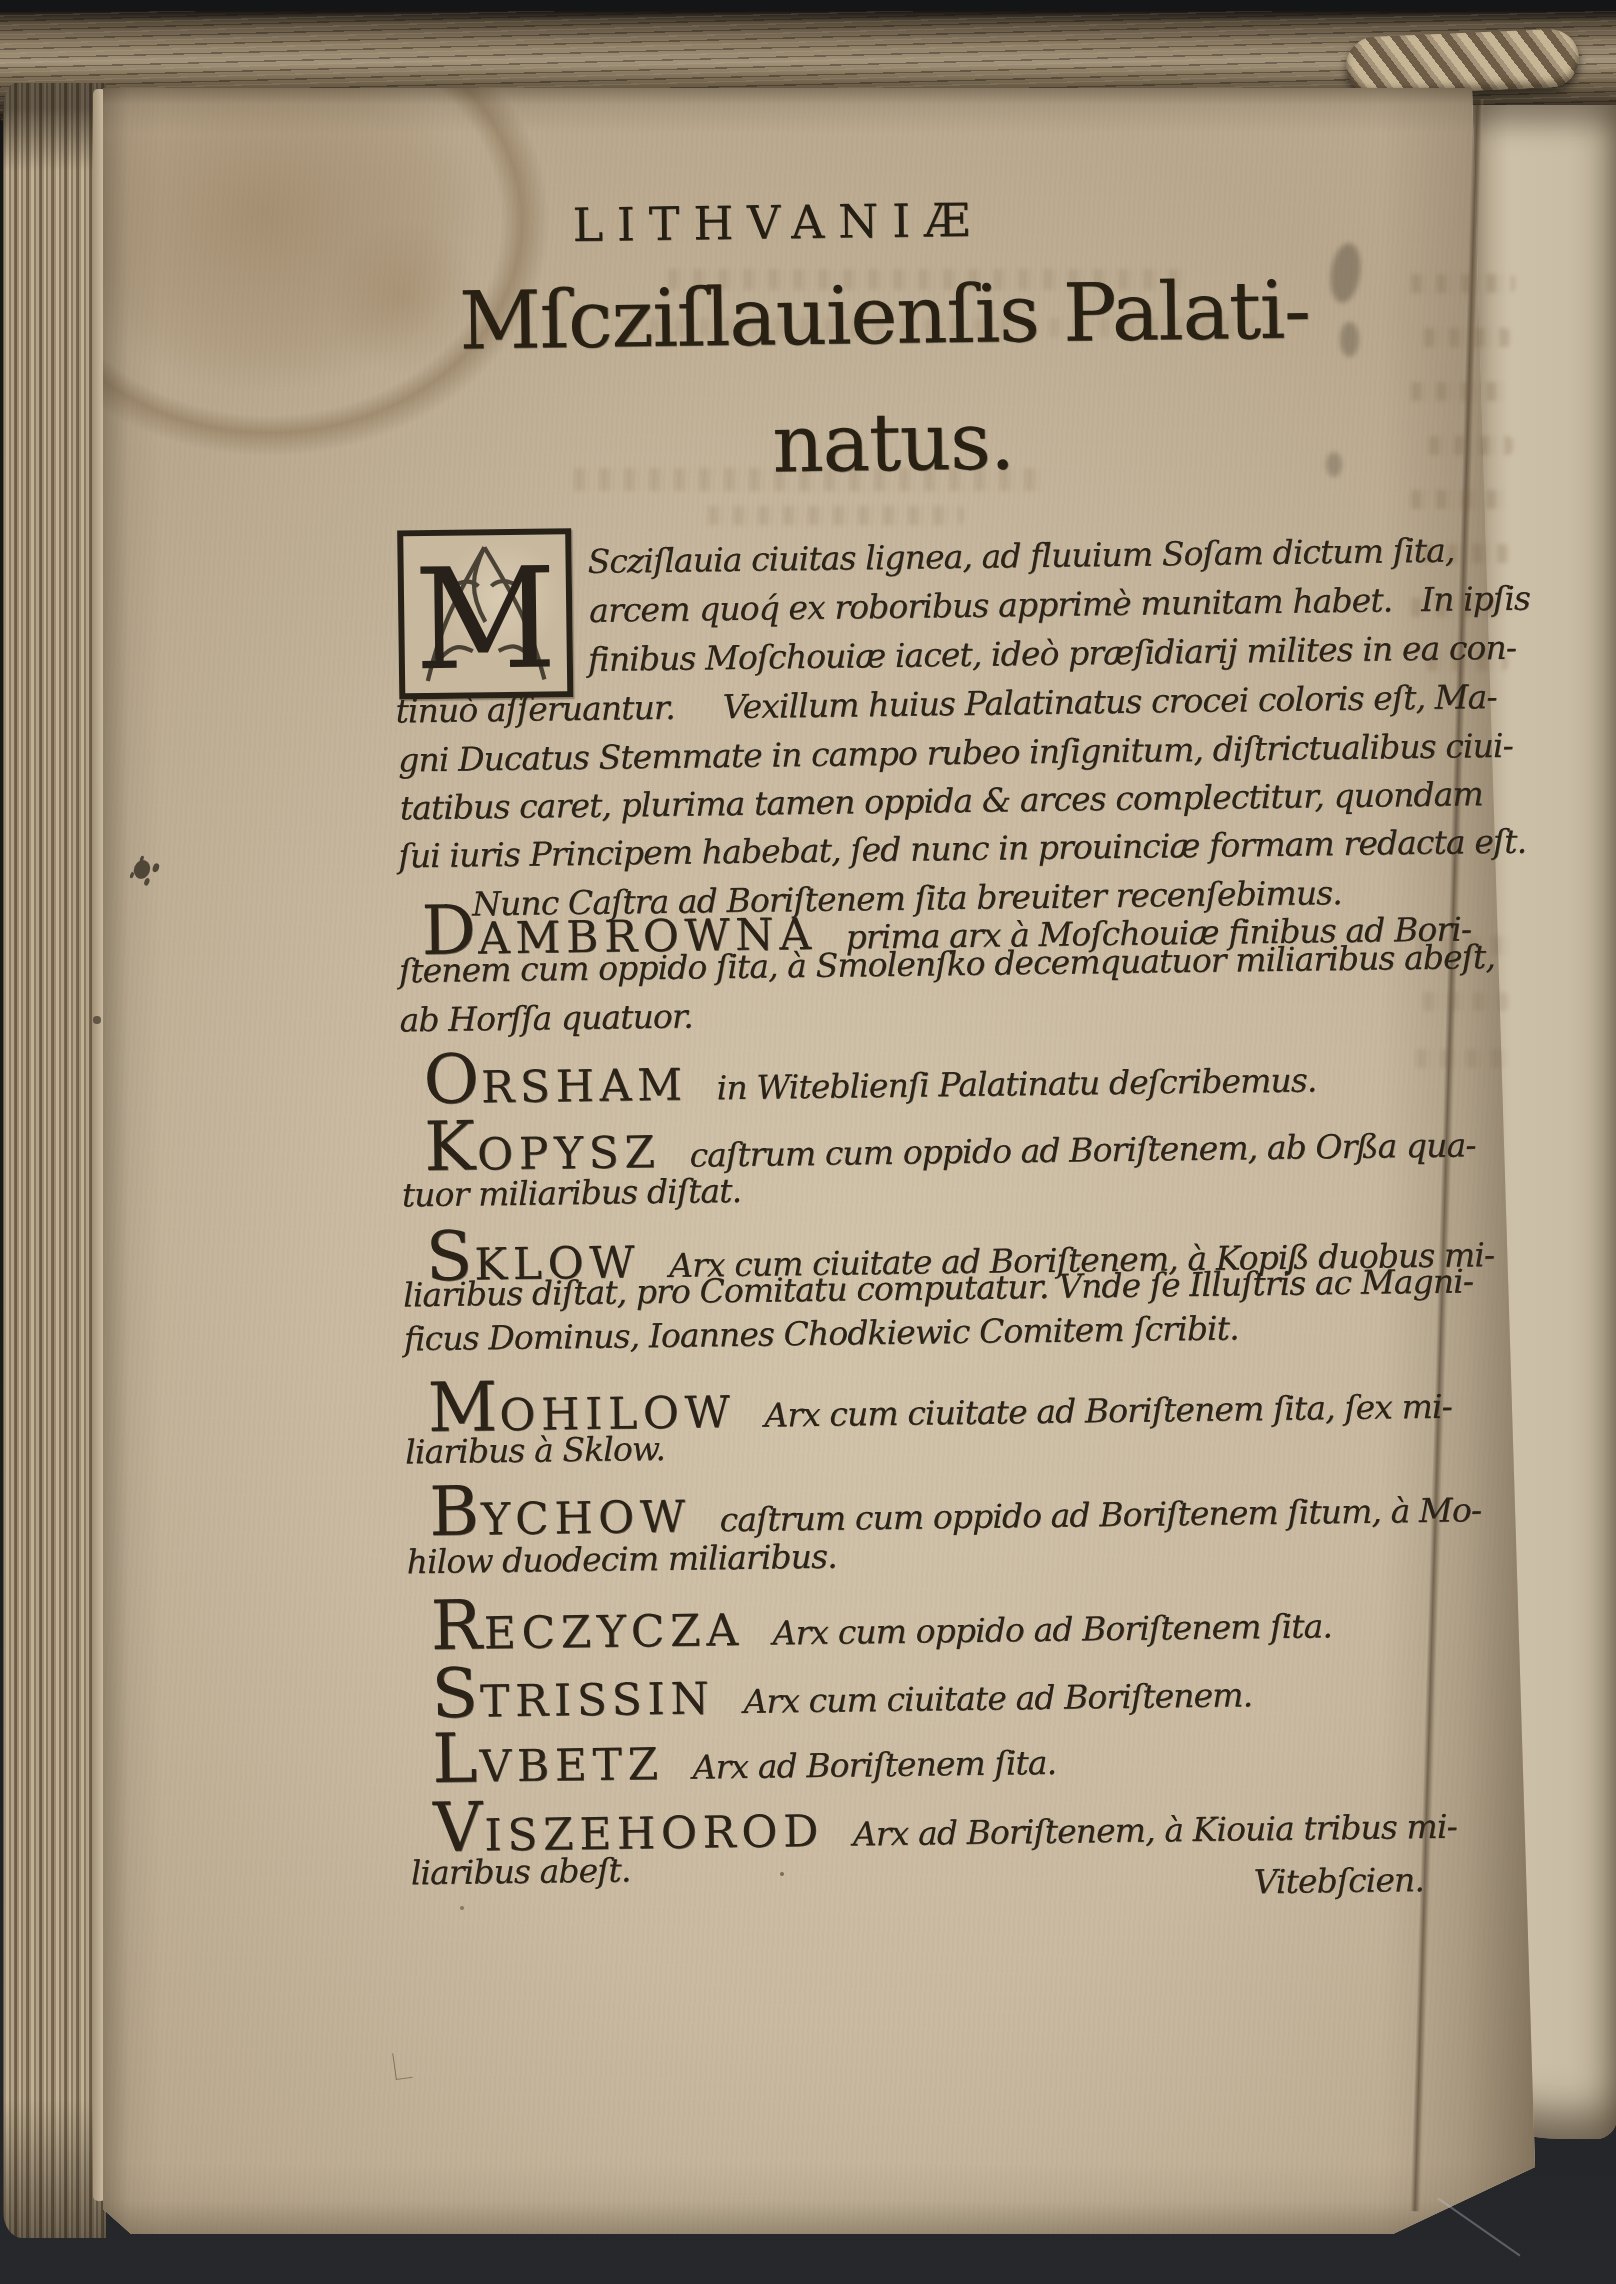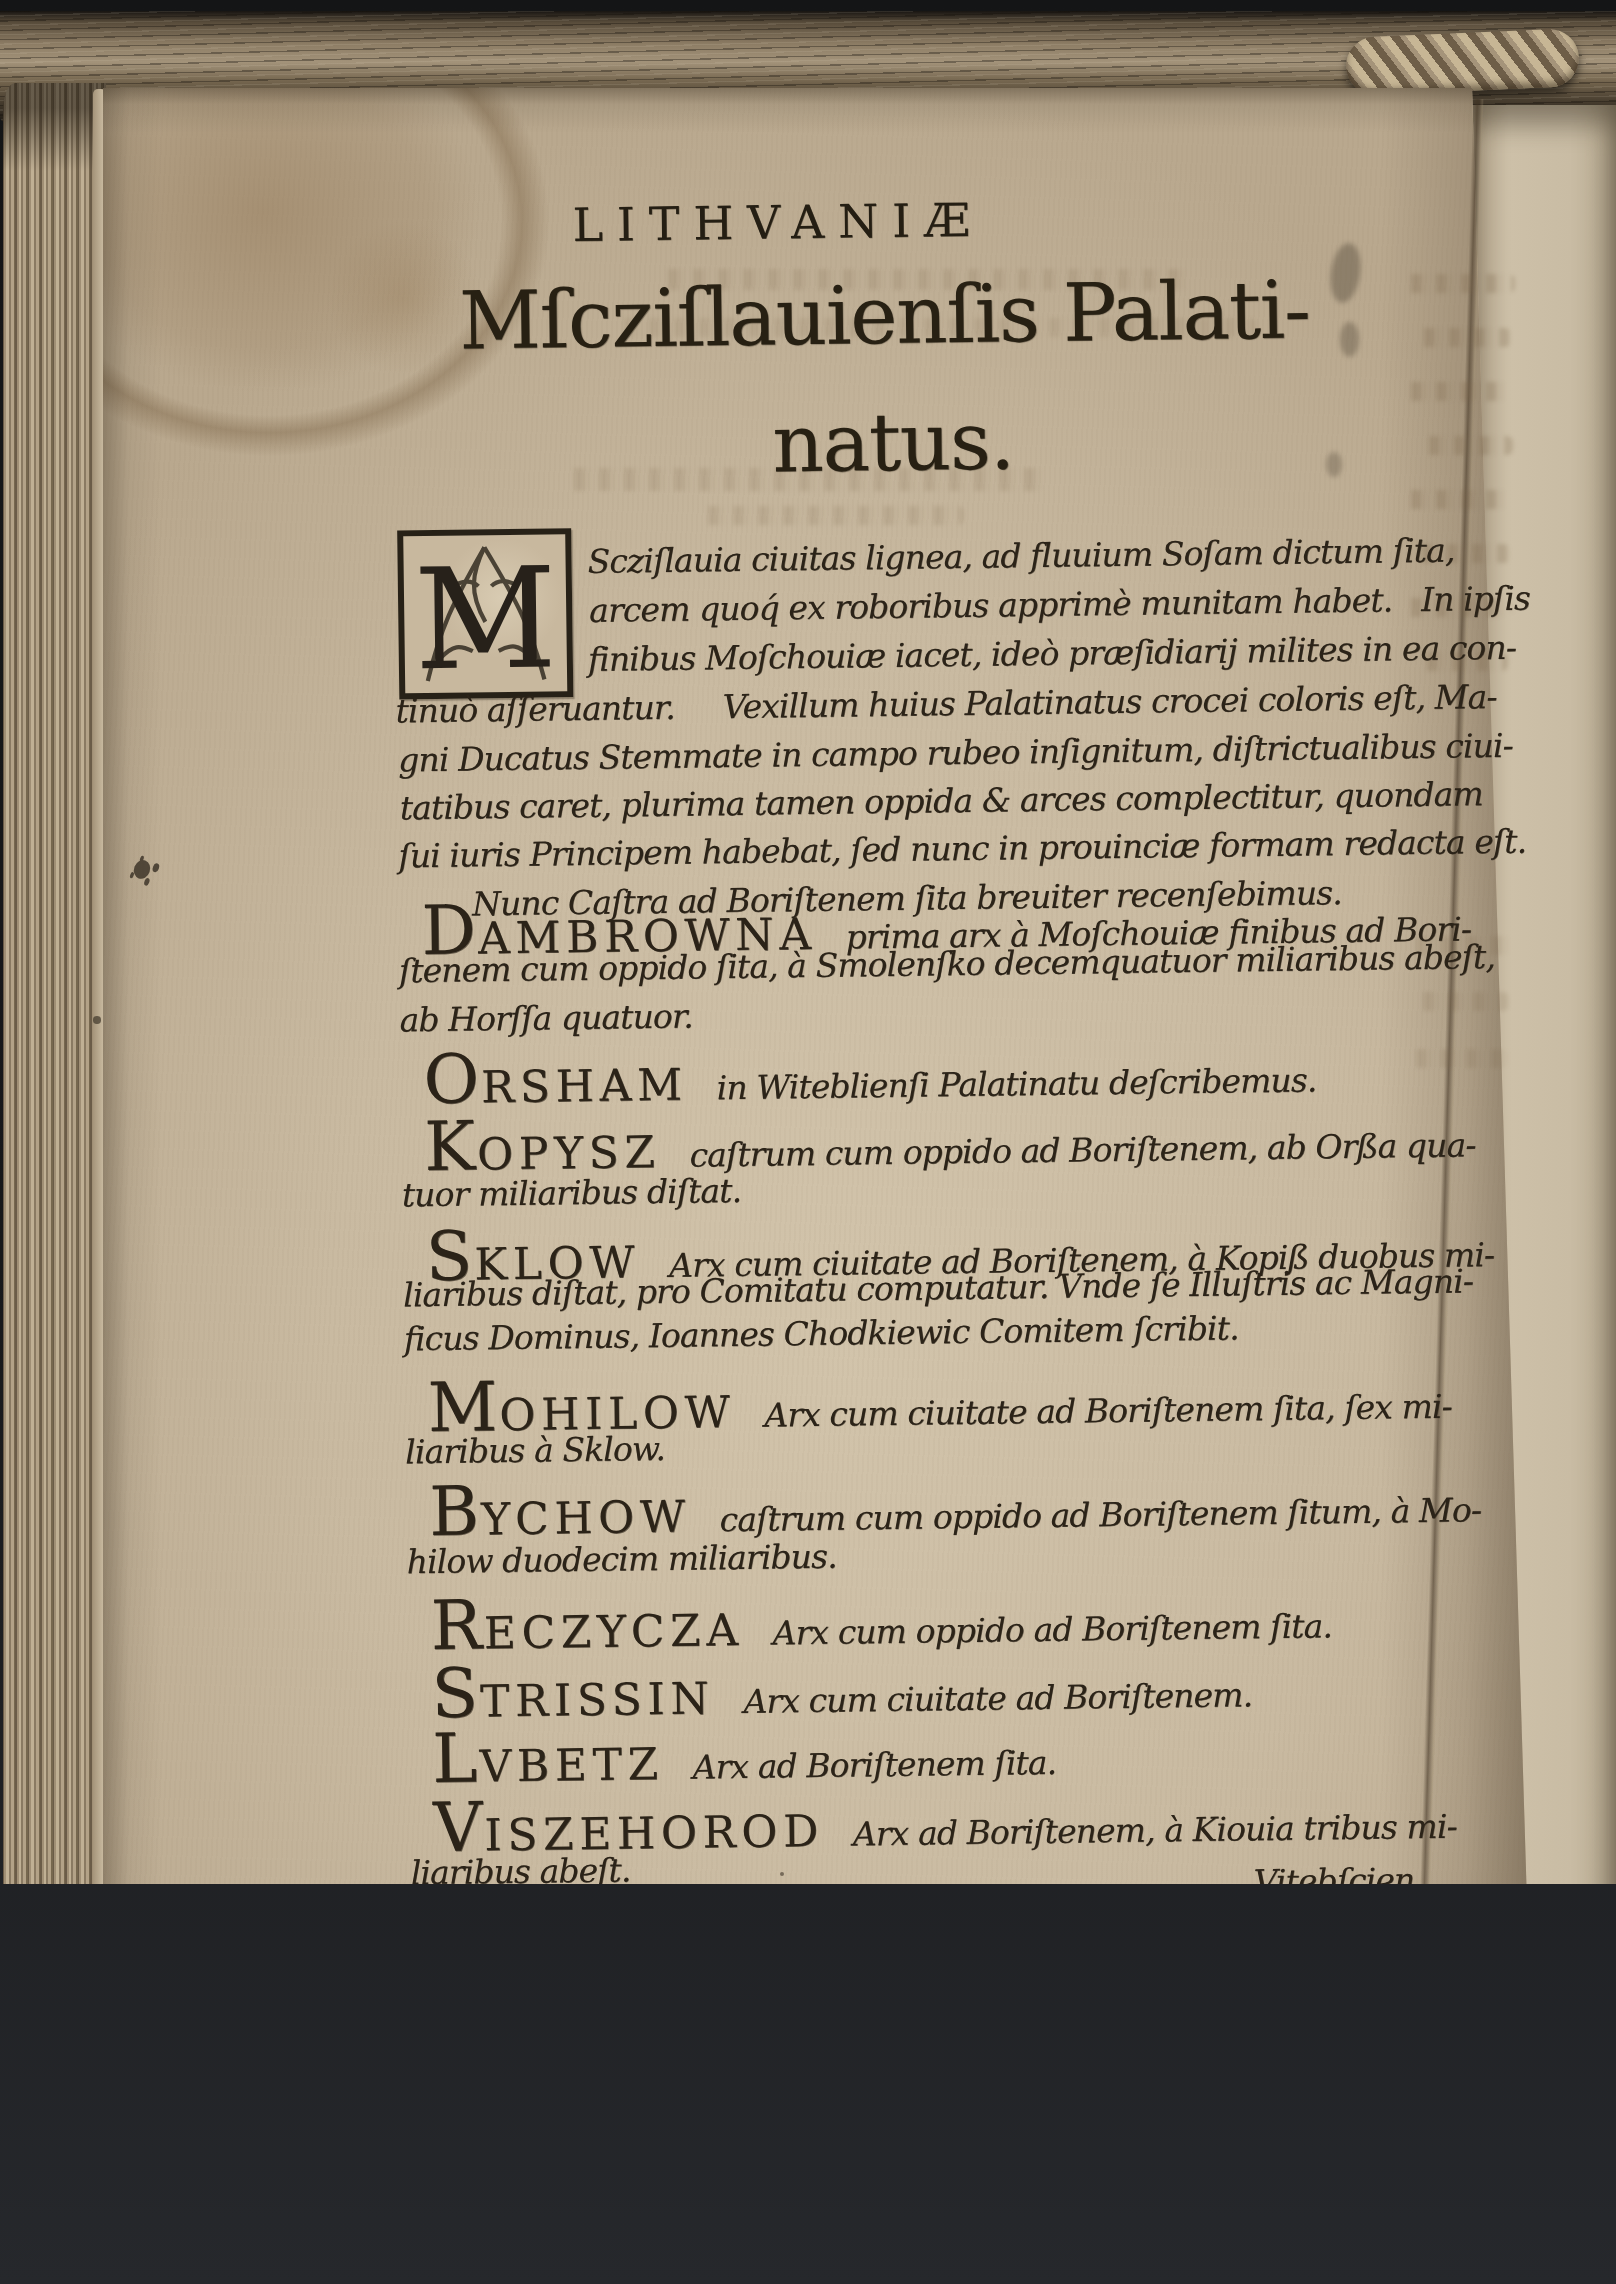--- a/index.html
+++ b/index.html
@@ -2,21 +2,21 @@
 <html style="font-size:10px"><head>
 <meta charset="utf-8">
 <style>
   html,body{margin:0;padding:0;}
   body{
     width:1617px;height:2284px;
     background:linear-gradient(to bottom,#141516 0%,#17181a 55%,#26282c 100%);
     font-family:"DejaVu Serif", serif;
     overflow:hidden;
   }
-  .scan{position:relative;width:1617px;height:1884px;overflow:hidden;}
+  .scan{position:relative;width:1617px;height:2284px;overflow:hidden;}
 
   
   .top-edges{
     position:absolute;left:0;top:11.3px;width:1617px;height:111px;
     background:
       repeating-linear-gradient(178.5deg, rgba(18,14,9,.35) 0 1.3px, transparent 1.3px 4.4px, rgba(240,230,208,.10) 4.4px 5.6px, transparent 5.6px 9.4px),
       linear-gradient(to bottom,#181512 0%,#574b3a 10%,#8d7d65 30%,#a3937a 46%,#75664f 63%,#463c2e 82%,#28221a 96%);
     border-radius:0 0 5px 5px;
   }
   .headband{

